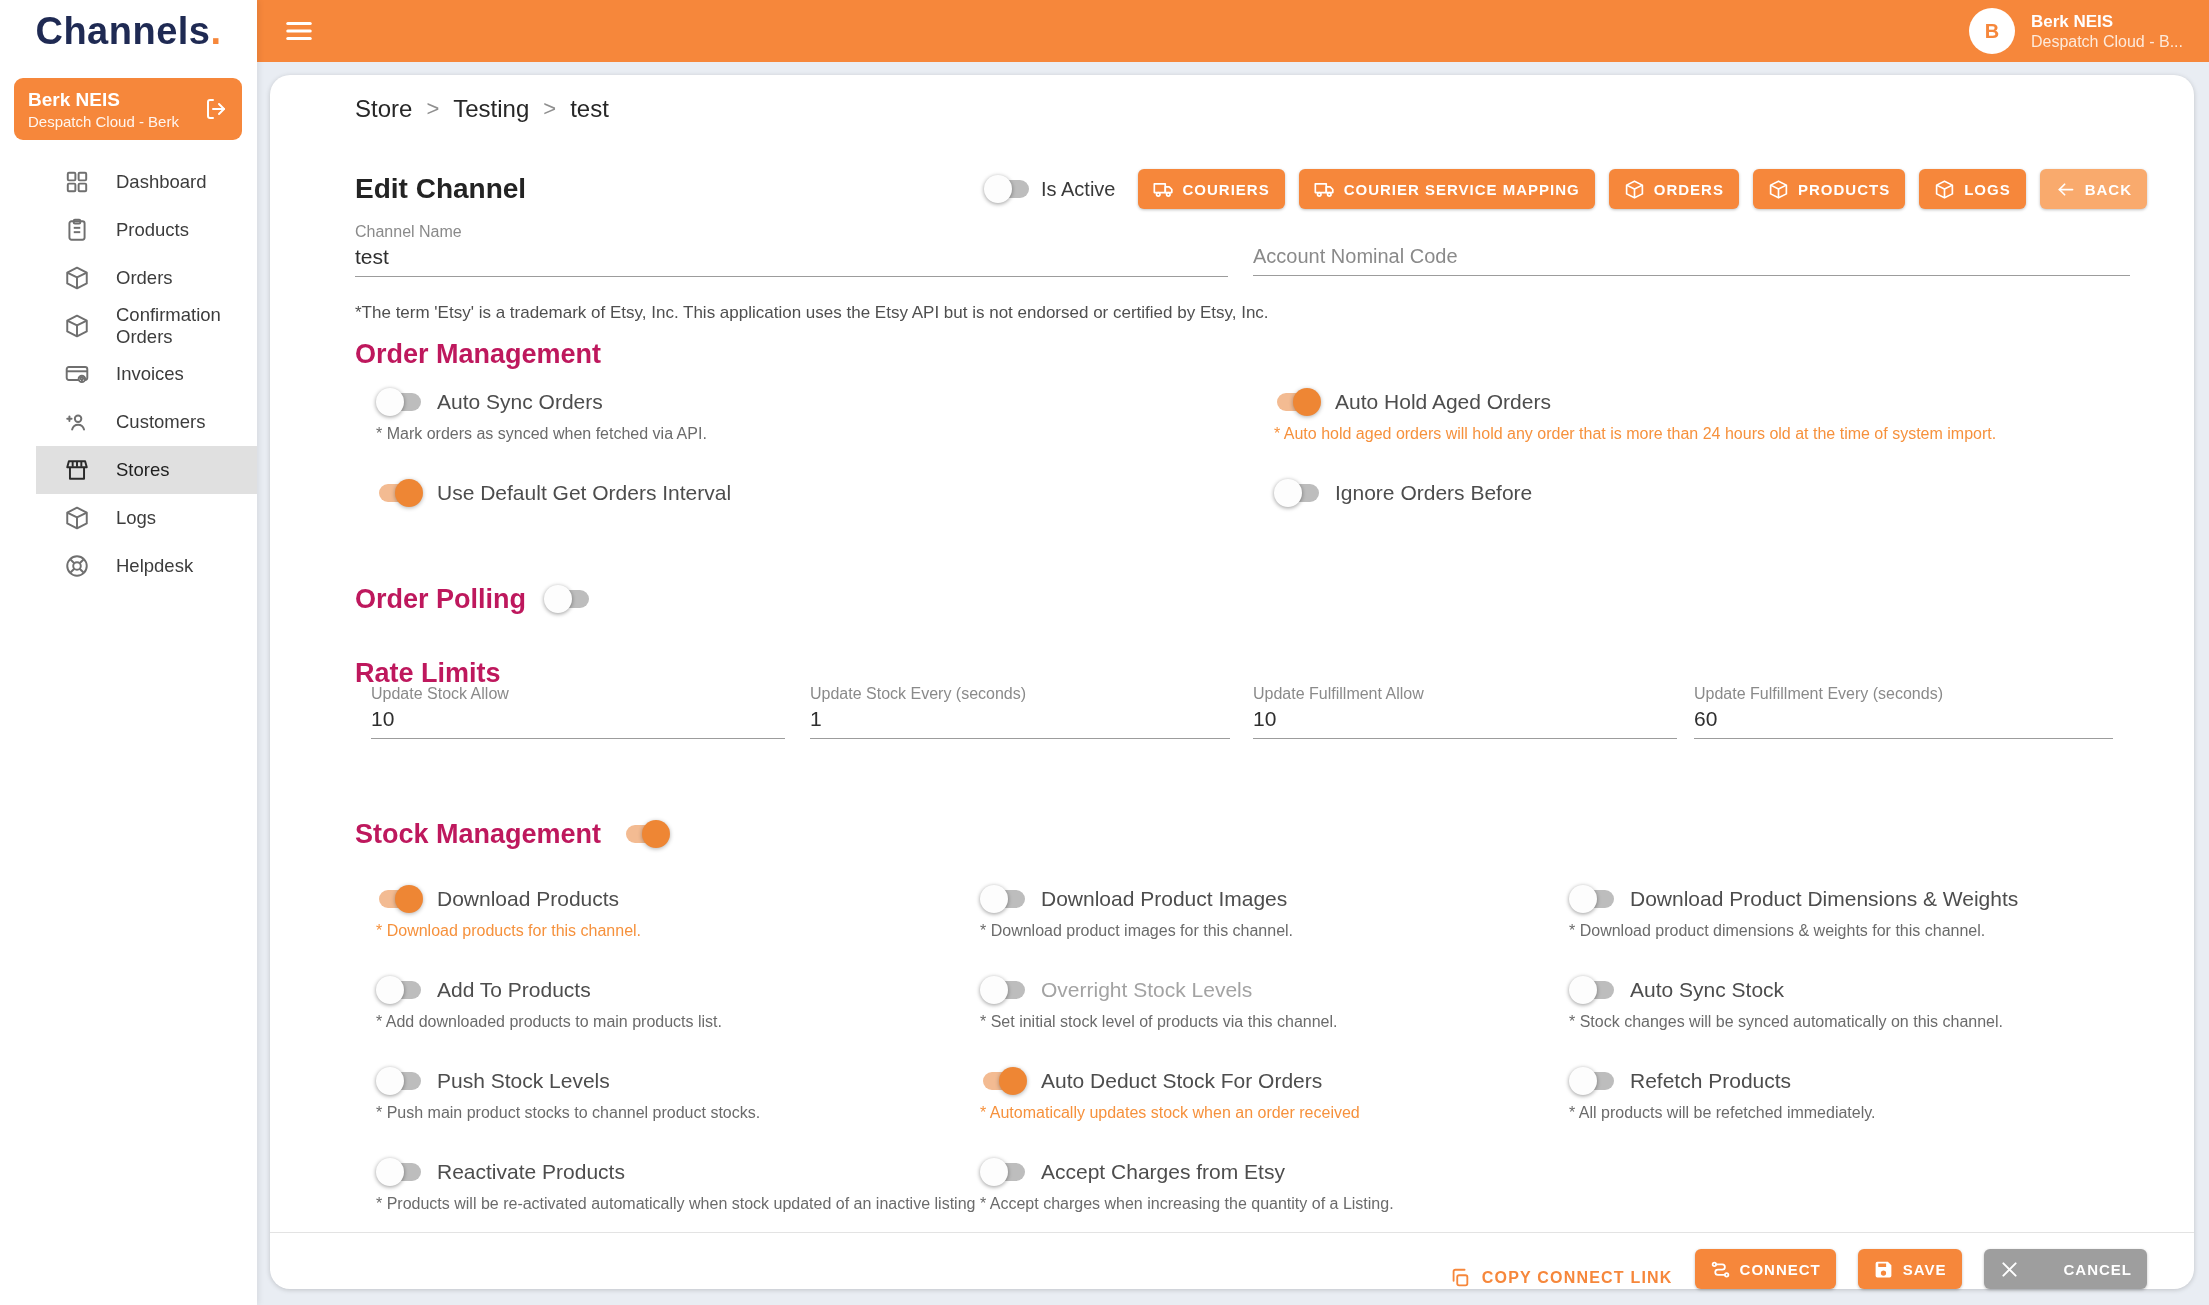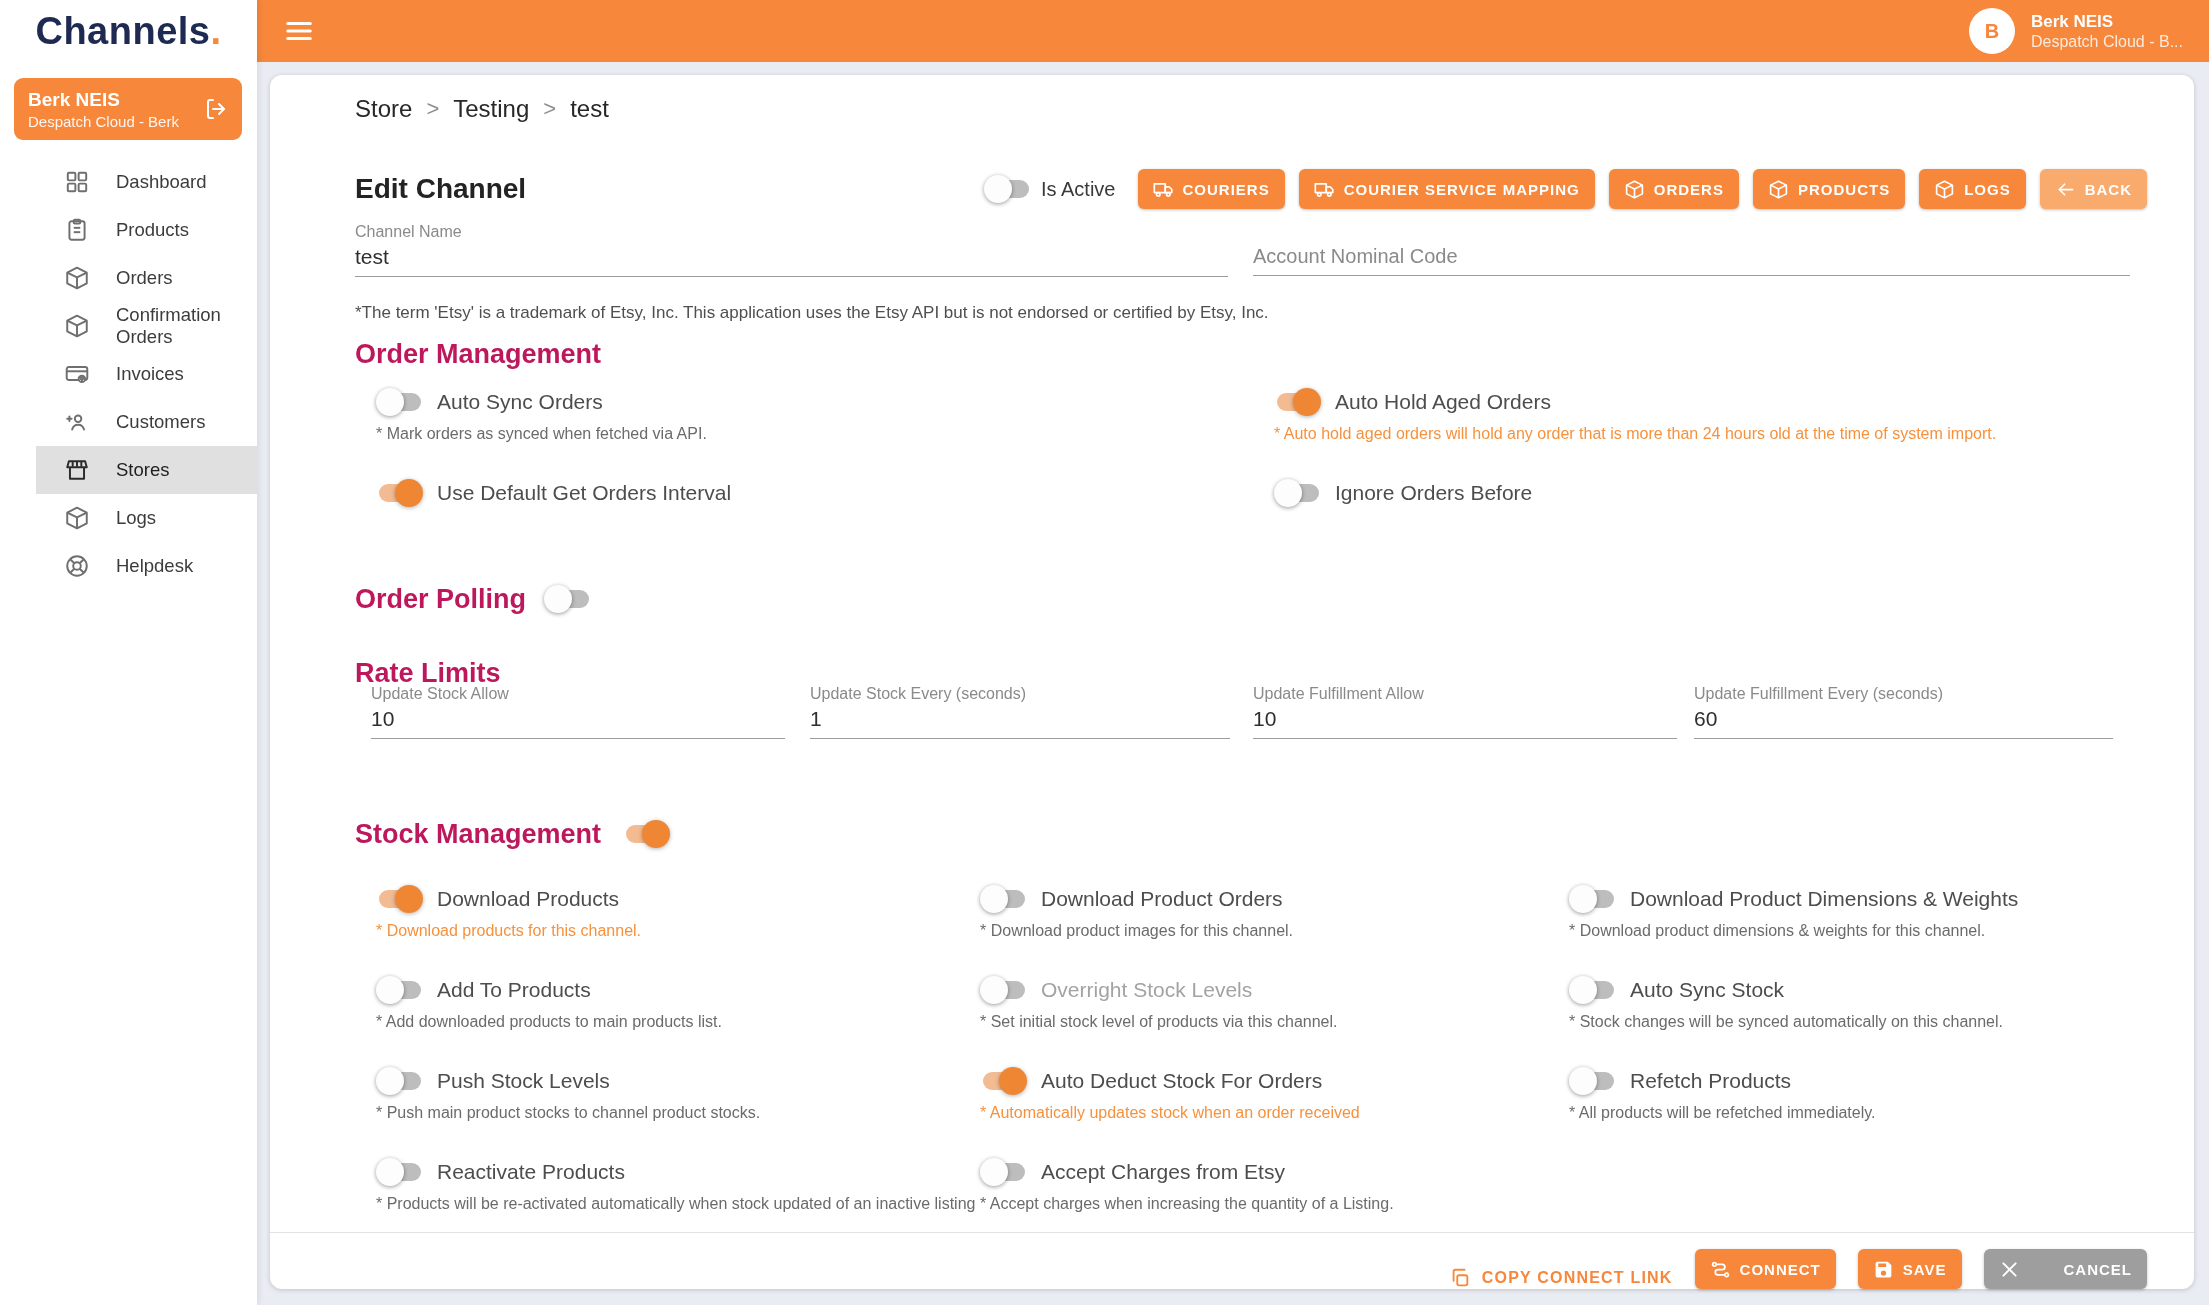--- a/index.html
+++ b/index.html
@@ -40,21 +40,21 @@
   }
   .hamburger { margin-left: 27px; cursor: pointer; width: 30px; height: 30px; }
   .topbar-user { position: absolute; right: 26px; top: 8px; display: flex; align-items: center; gap: 16px; cursor: pointer; }
   .avatar { width: 46px; height: 46px; border-radius: 50%; background: #fff; color: #f6873b;
     font-weight: 700; font-size: 20px; display: flex; align-items: center; justify-content: center; }
   .tb-name { font-size: 17px; font-weight: 700; color: #fff; line-height: 21px; }
   .tb-org  { font-size: 16px; color: #fdeadb; line-height: 20px; }
   
   .card {
     position: absolute; left: 270px; top: 75px; width: 1924px; height: 1214px;
-    background: #fff; border-radius: 12px; box-shadow: 0 1px 5px rgba(0,0,0,.18);
+    background: #fff; border-radius: 20px; box-shadow: 0 1px 5px rgba(0,0,0,.18);
   }
   .breadcrumb { position: absolute; left: 85px; top: 20px; font-size: 24px; color: #272727;
     display: flex; gap: 14px; align-items: center; }
   .crumb { cursor: pointer; }
   .crumb-sep { color: #8f8f8f; font-size: 22px; }
   .page-title { position: absolute; left: 85px; top: 98px; font-size: 28px; font-weight: 600; color: #232323; }
   .head-actions { position: absolute; right: 47px; top: 94px; height: 40px;
     display: flex; align-items: center; gap: 14px; }
   .is-active-wrap { display: flex; align-items: center; gap: 10px; margin-right: 8px; }
   .is-active-label { font-size: 20px; color: #3a3a3a; font-weight: 500; }
@@ -432,21 +432,21 @@
           <span class="tlabel">Download Products</span>
         </div>
         <div class="thelper hl">* Download products for this channel.</div>
       </div>
       <div class="titem">
         <div class="trow">
           <span class="switch">
               <span class="track"></span>
               <span class="knob"></span>
             </span>
-          <span class="tlabel">Download Product Orders</span>
+          <span class="tlabel">Download Product Images</span>
         </div>
         <div class="thelper">* Download product images for this channel.</div>
       </div>
       <div class="titem">
         <div class="trow">
           <span class="switch">
               <span class="track"></span>
               <span class="knob"></span>
             </span>
           <span class="tlabel">Download Product Dimensions &amp; Weights</span>

